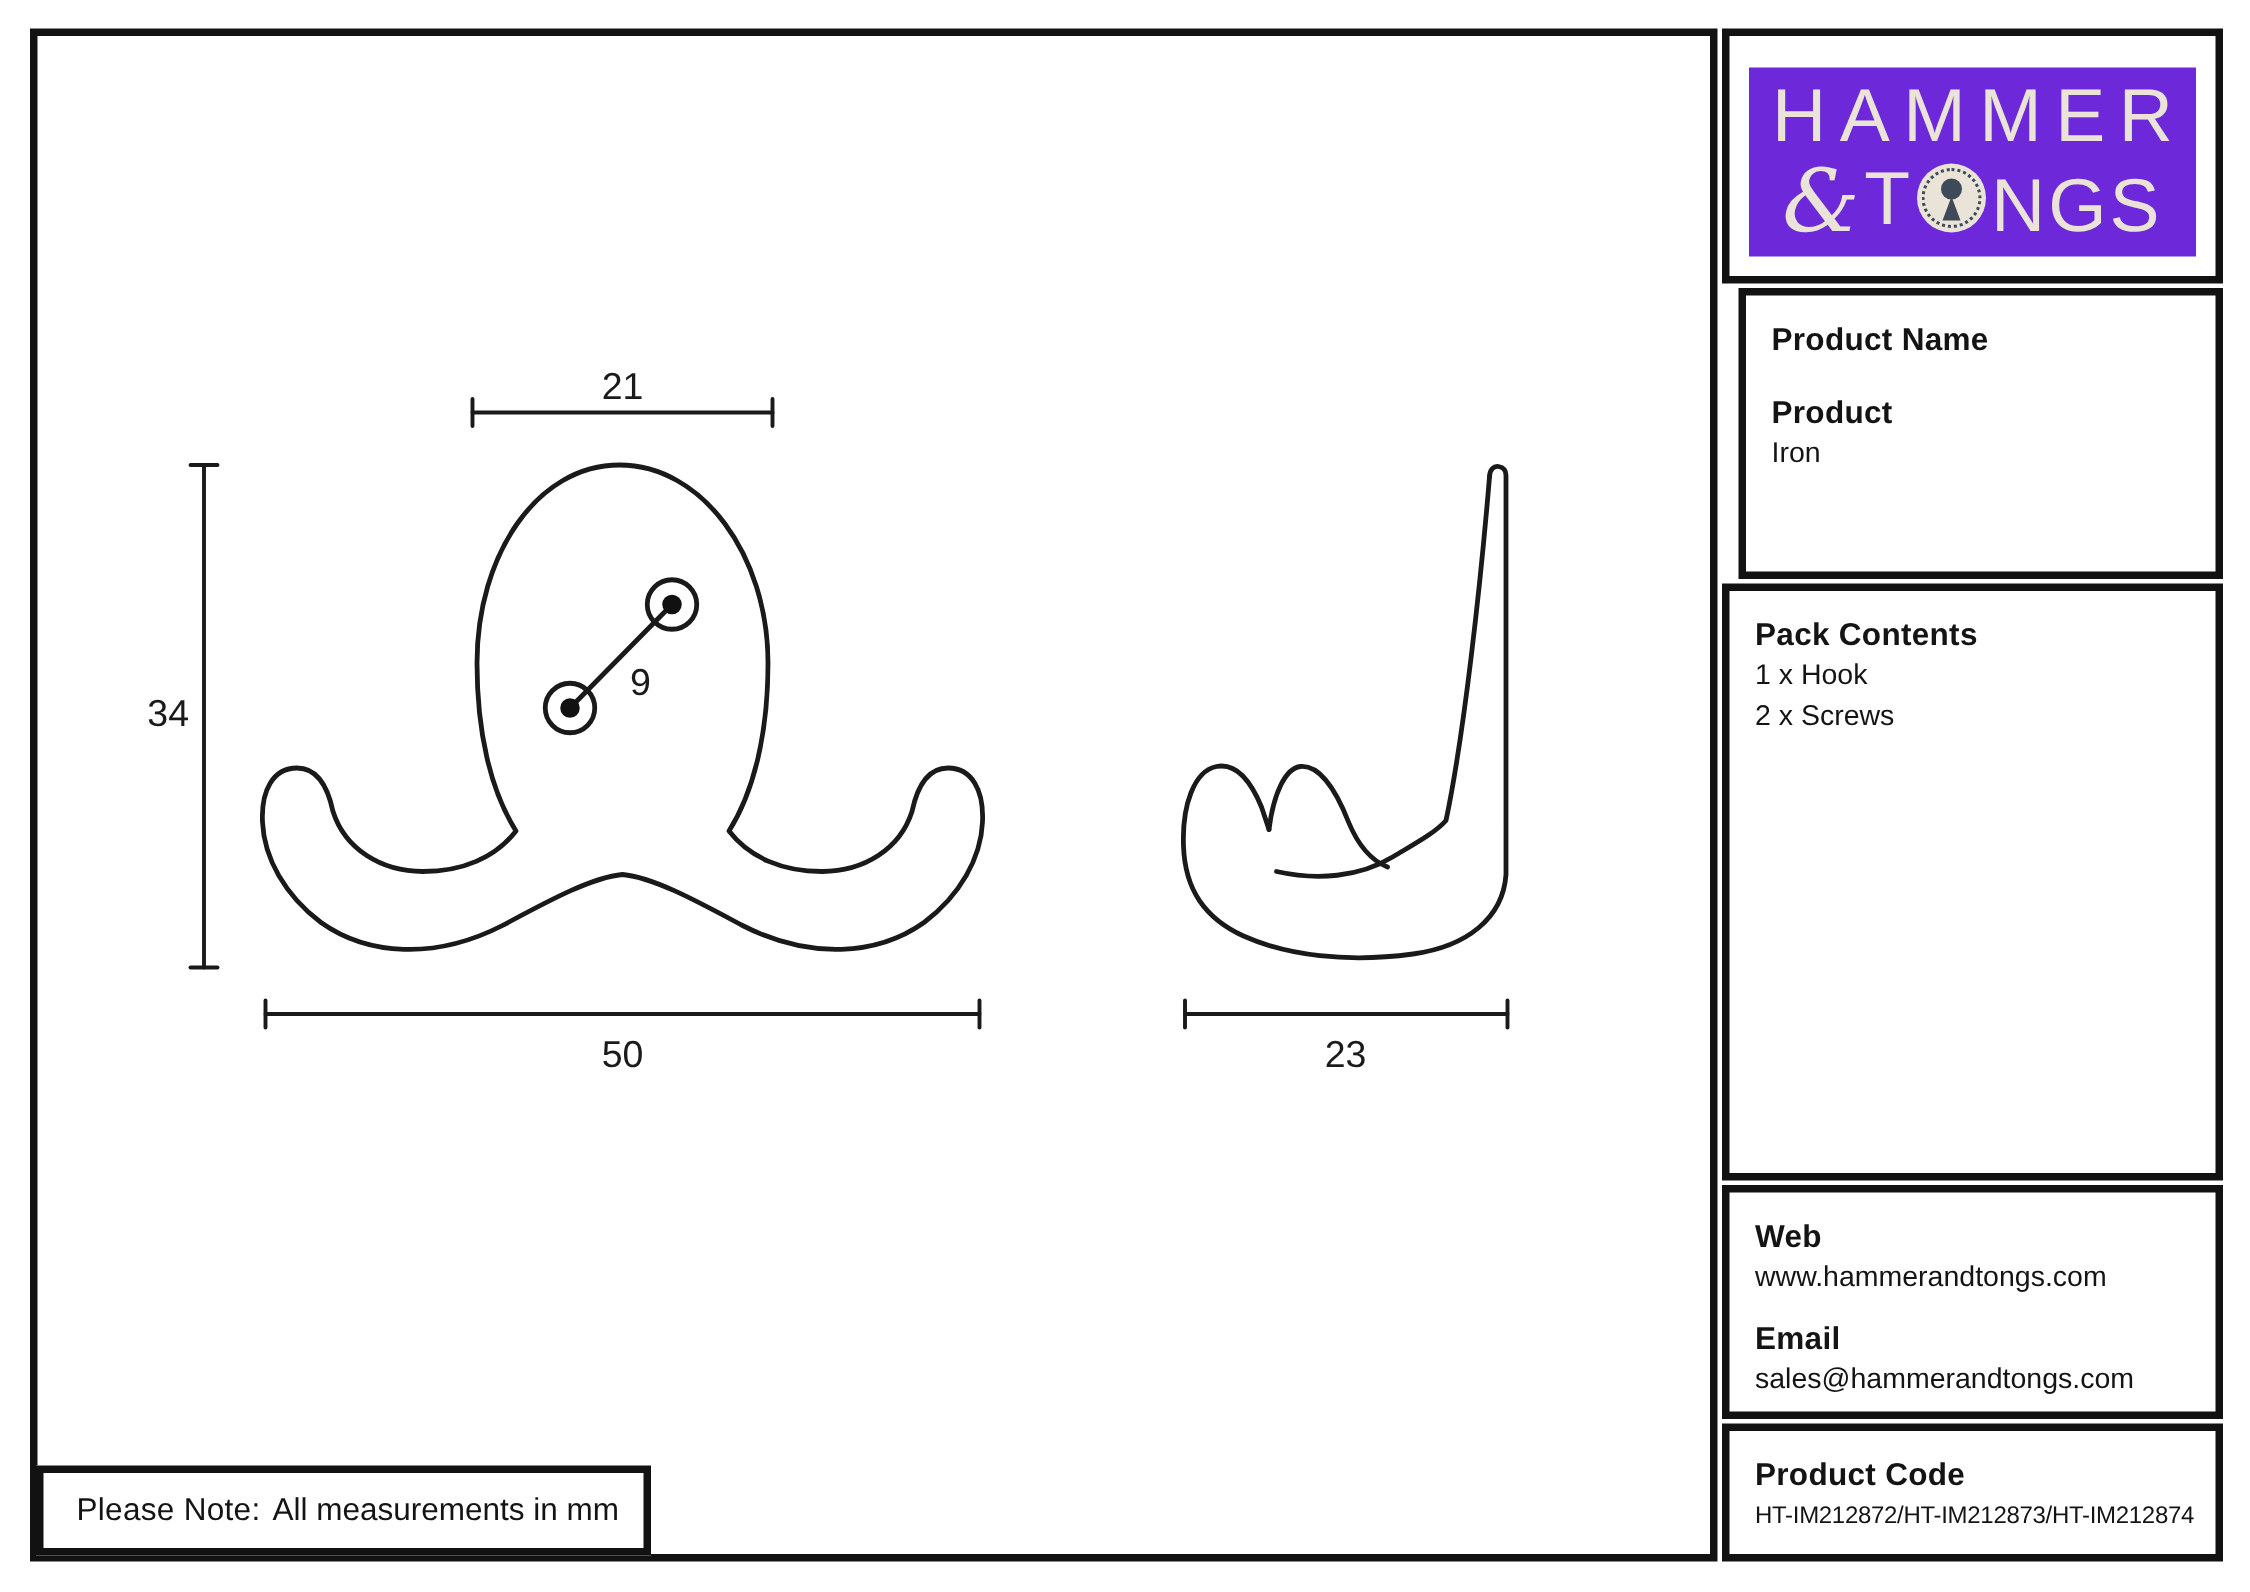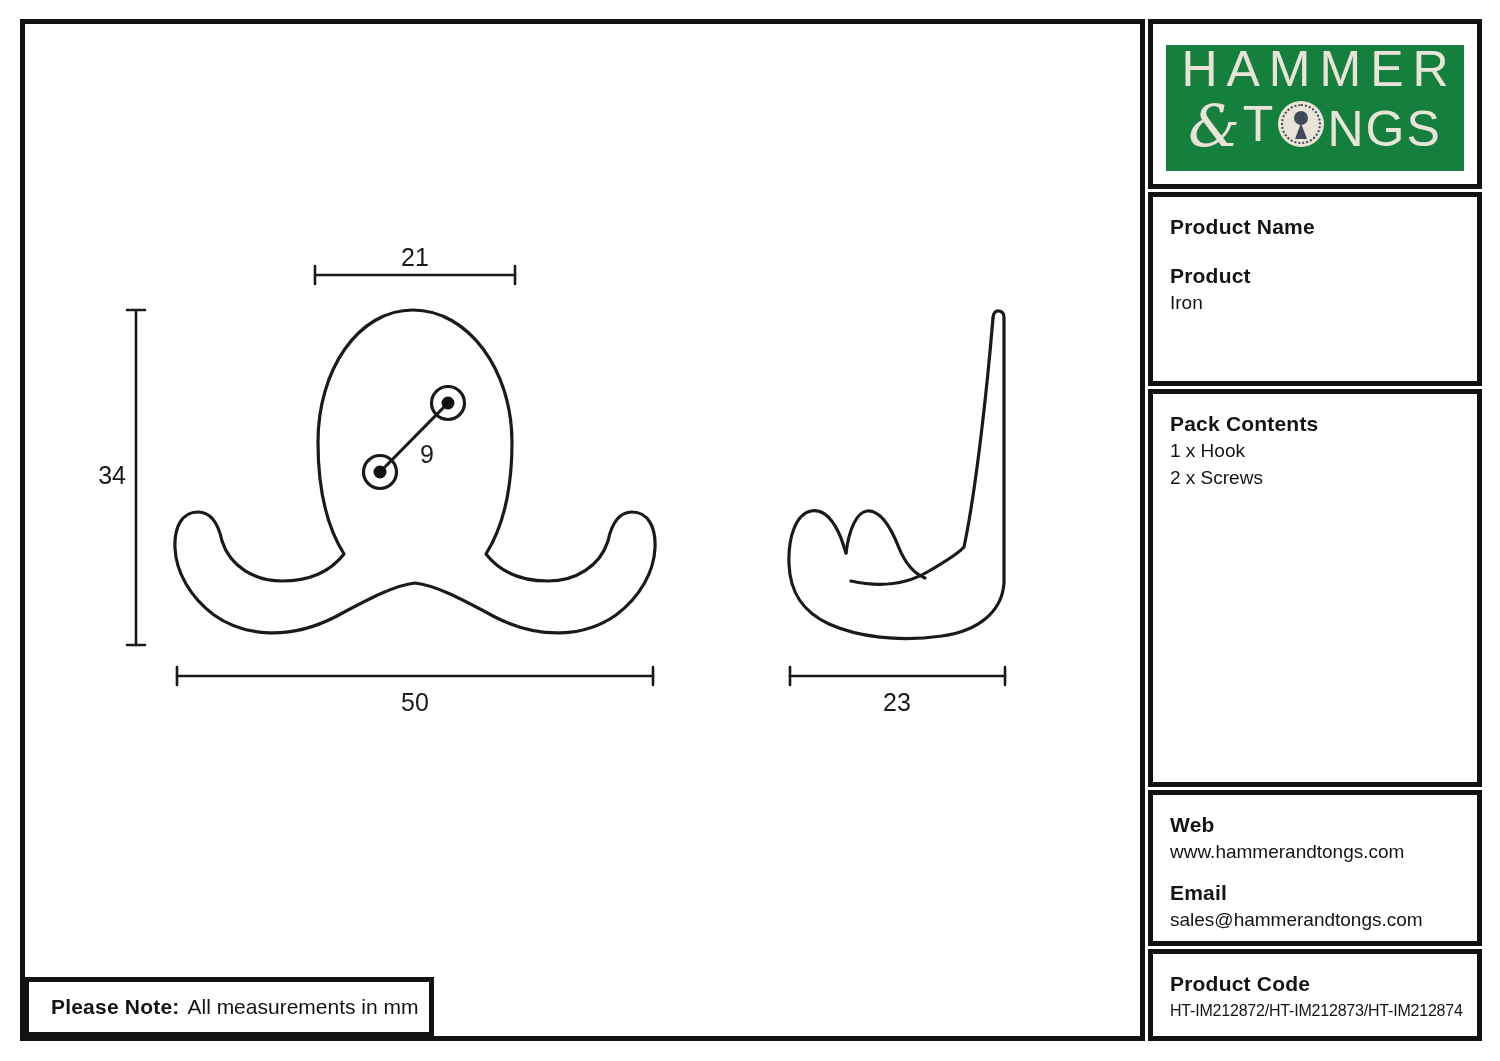--- a/index.html
+++ b/index.html
@@ -9,47 +9,47 @@
 
   
   .main-box { position:absolute; left:20px; top:19px; width:1125px; height:1022px;
     border:5px solid #121212; background:#fff; }
   .main-box svg { position:absolute; left:0; top:0; width:1115px; height:1012px; }
 
   
   .note-box { position:absolute; left:24px; top:977px; width:410px; height:60px;
     border:5px solid #121212; background:#fff; z-index:3;
     display:flex; align-items:center; padding-left:22px; font-size:21px; }
-  .note-box b { font-weight:bold; margin-right:8px; letter-spacing:.2px; }
+  .note-box b { font-weight:normal; margin-right:8px; letter-spacing:.2px; }
 
   
   .sidebar { position:absolute; left:1148px; top:19px; width:334px; height:1022px;
     display:flex; flex-direction:column; gap:3px; }
   .sb-box { border:5px solid #121212; background:#fff; padding:16px 14px 0 17px; }
 
   .logo-box { height:174px; padding:0; display:flex; align-items:flex-start; justify-content:center; }
-  .logo { margin-top:21px; width:298px; height:126px; background:#15803d;
-    display:flex; flex-direction:column; align-items:center; 
+  .logo { margin-top:21px; width:298px; height:126px; background:#6d28d9;
+    display:flex; flex-direction:column; align-items:center; justify-content:center;
     color:#eae4d8; }
   .logo-line1 { font-size:50px; letter-spacing:9px; line-height:48px; text-indent:9px; }
   .logo-line2 { display:flex; align-items:center; line-height:52px; }
   .logo-amp { font-family:"DejaVu Serif", serif; font-style:italic; font-size:58px;
     margin-right:3px; transform:translateY(2px); }
   .logo-l2t { font-size:50px; letter-spacing:2px; }
   .keyhole { width:46px; height:46px; border-radius:50%; background:#eae4d8;
     position:relative; margin:0 3px; flex:0 0 auto; }
   .keyhole-ring { position:absolute; inset:3px; border:2px dotted #3e4a59; border-radius:50%; }
   .keyhole-circle { position:absolute; left:50%; top:10px; width:14px; height:14px;
     margin-left:-7px; background:#3e4a59; border-radius:50%; }
   .keyhole-stem { position:absolute; left:50%; bottom:8px; margin-left:-6px;
     width:0; height:0; border-left:6px solid transparent; border-right:6px solid transparent;
     border-bottom:16px solid #3e4a59; }
   .logo-l2r { font-size:50px; letter-spacing:2px;margin-top:10px; }
 
-  .product-box { height:198px; }
+  .product-box { height:198px;margin-left:11px; }
   .pack-box { height:407px; }
   .contact-box { height:156px; }
   .code-box { height:92px; }
 
   .field { margin-bottom:22px; }
   .field-label { font-weight:bold; font-size:21px; line-height:27px; letter-spacing:.2px; }
   .field-value { font-size:19px; line-height:27px; }
   .code-box .field-value { font-size:16px; letter-spacing:-0.2px; }
 
   .dim-text { font-size:25px; fill:#1a1a1a; font-family:"Liberation Sans", sans-serif; }

